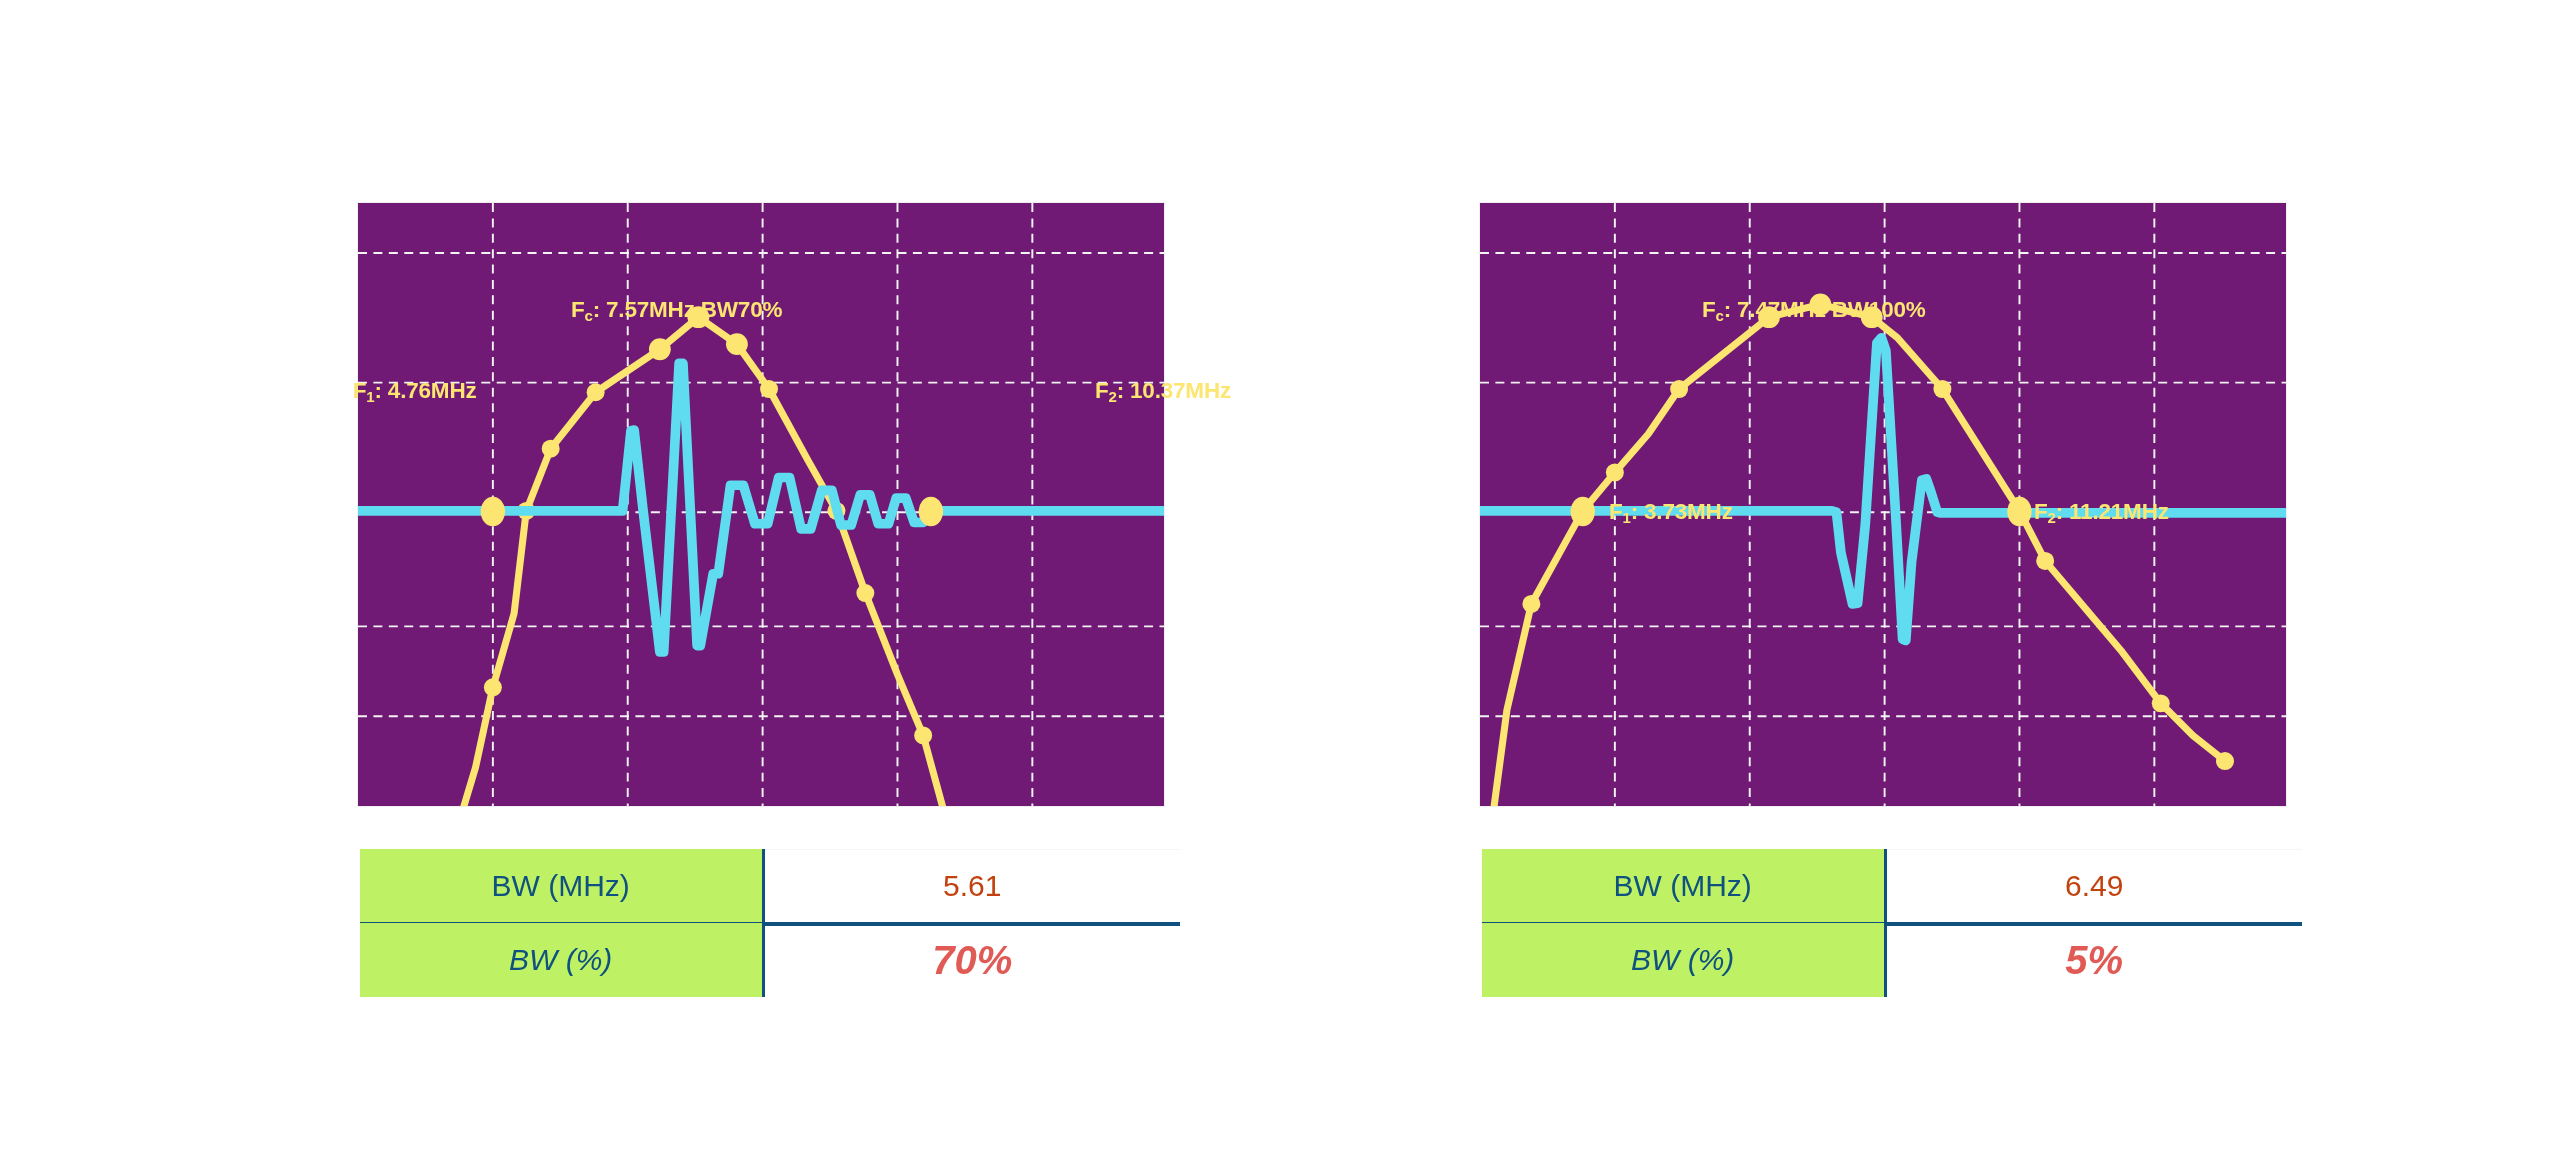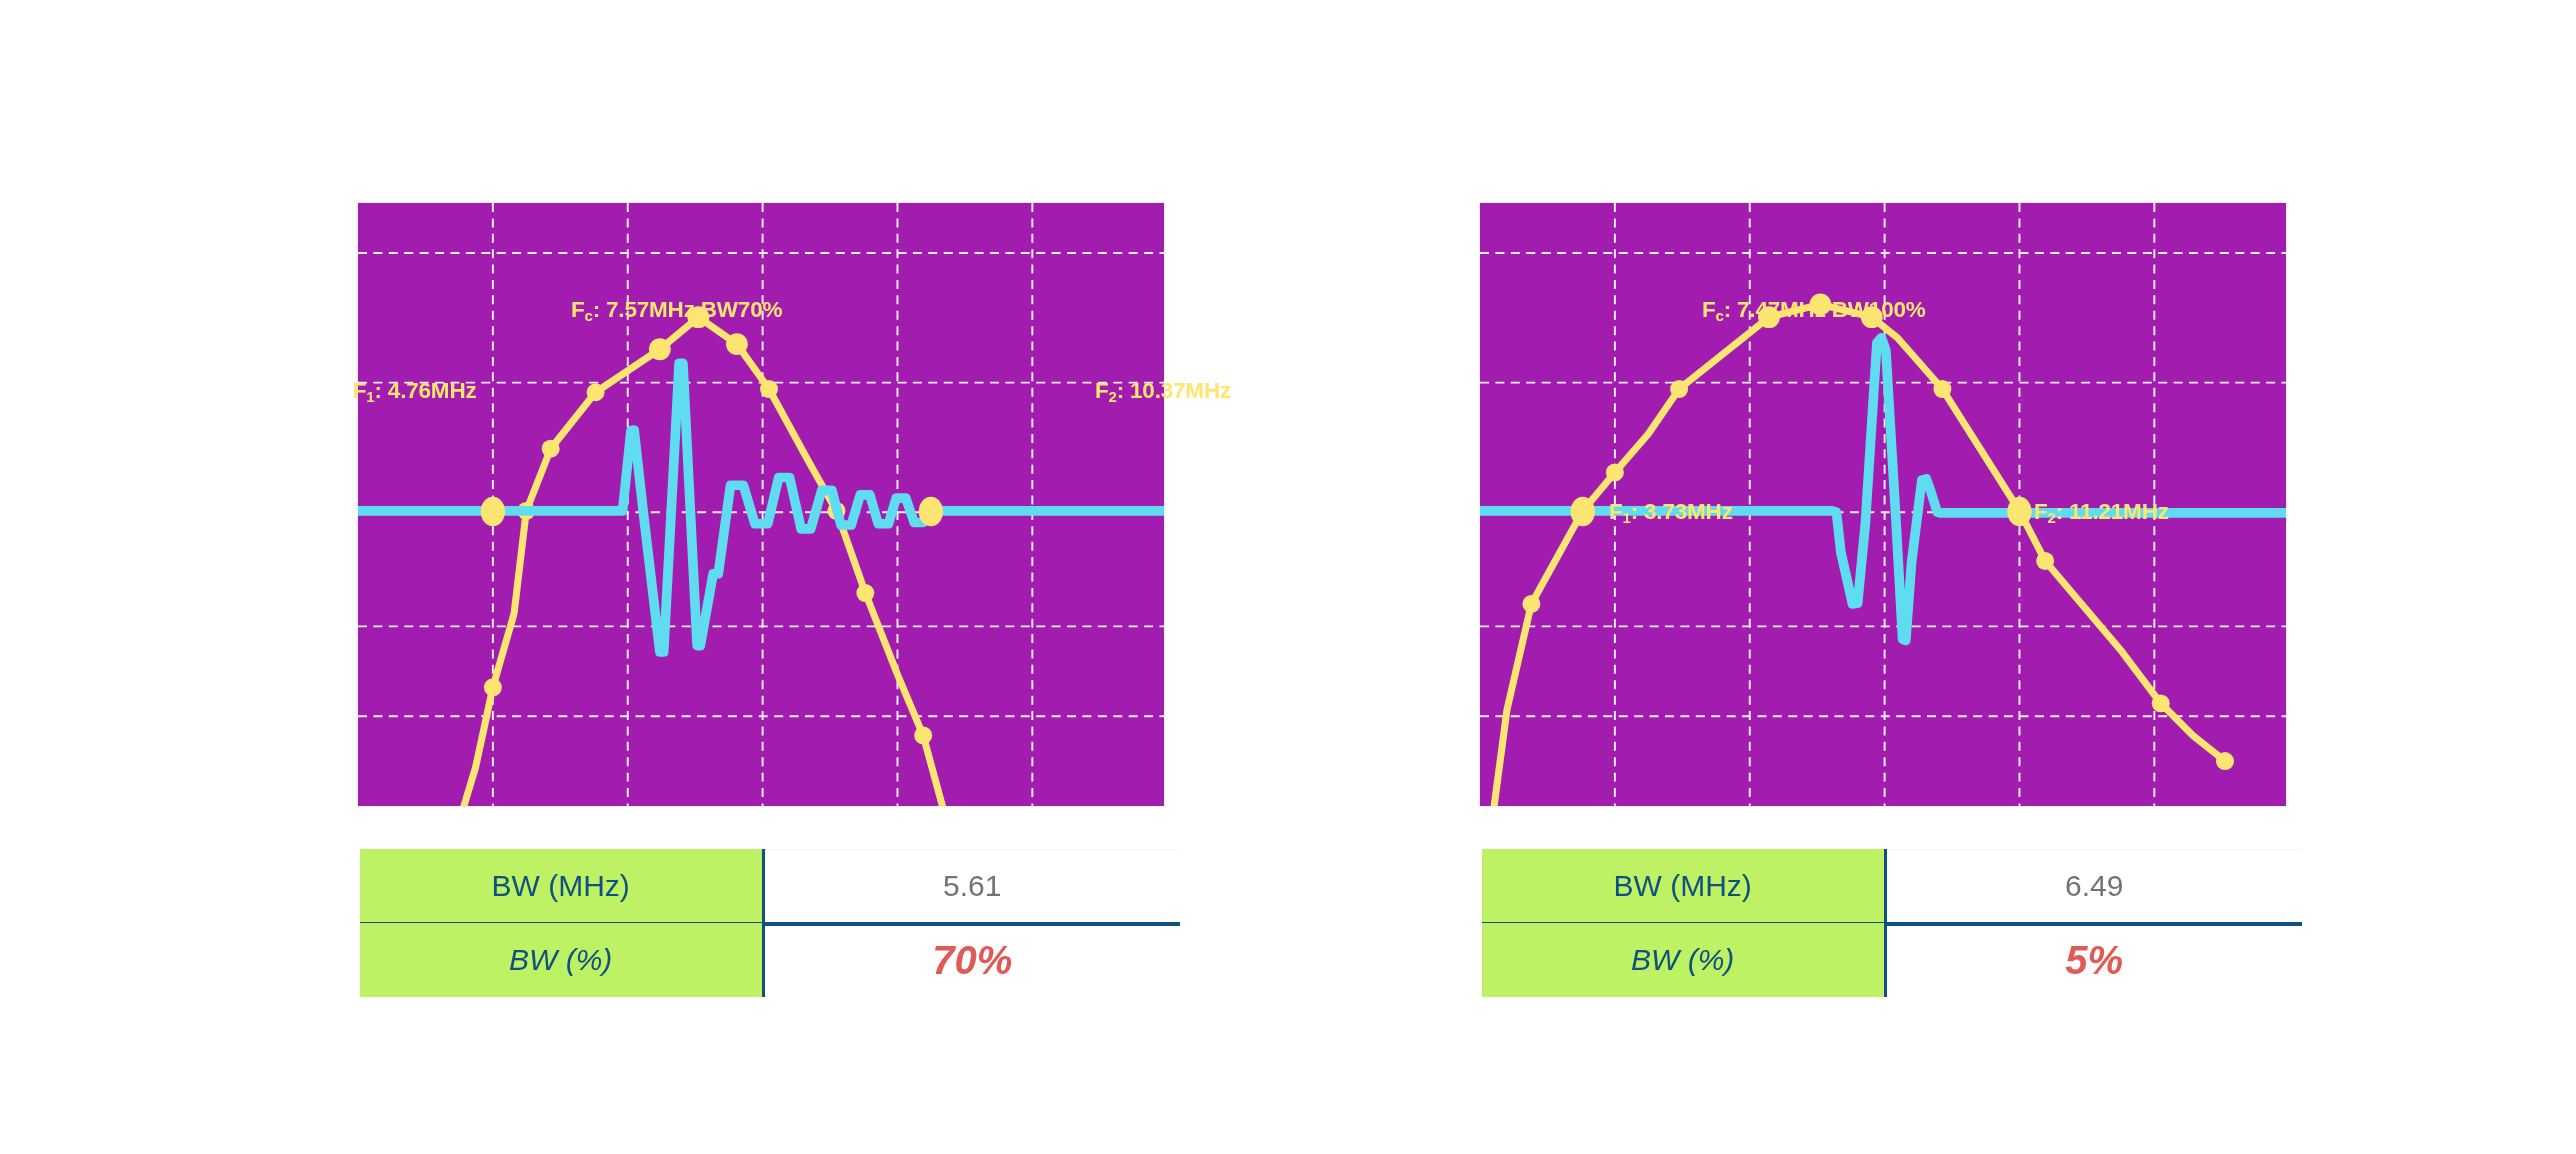--- a/index.html
+++ b/index.html
@@ -25,21 +25,21 @@
   #panel-left  { left: 341px; }
   #panel-right { left: 1463px; }
 
   
   .plot-frame {
     position: absolute;
     left: 16px;
     top: 202px;
     width: 808px;
     height: 605px;
-    background: #a21caf;
+    background: #701a75;
     border: 1.9px solid #efefef;
     box-sizing: border-box;
   }
   .plot-svg {
     position: absolute;
     left: 0;
     top: 0;
     width: 100%;
     height: 100%;
     display: block;
@@ -96,21 +96,21 @@
     align-items: center;
     justify-content: center;
     box-sizing: border-box;
     border-right: 3.2px solid #10527F;
   }
   .bw-value {
     flex: 1;
     display: flex;
     align-items: center;
     justify-content: center;
-    color: #737373;
+    color: #c2410c;
     font-size: 30px;
   }
   .bw-value.pct {
     color: #E15B56;
     font-weight: bold;
     font-size: 40px;
   }
   .bw-rule {
     position: absolute;
     left: 0;

